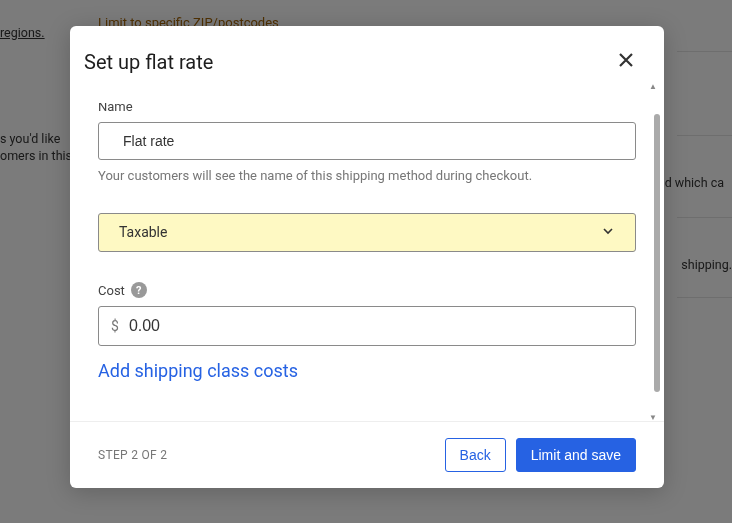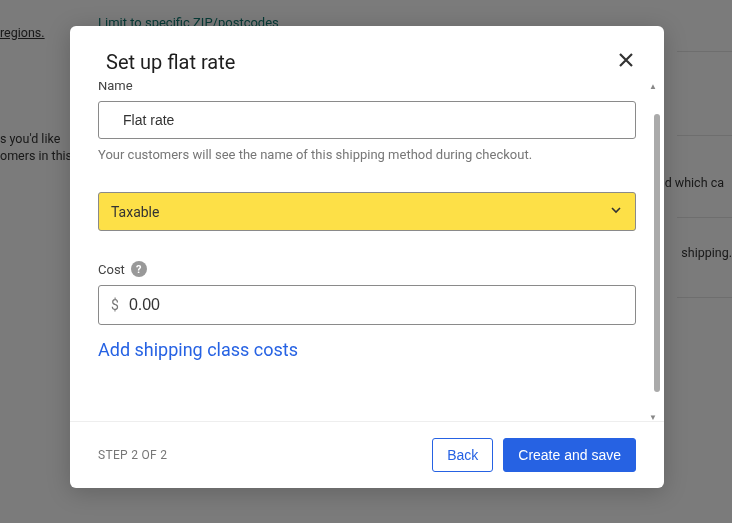--- a/index.html
+++ b/index.html
@@ -22,41 +22,41 @@
     }
     .backdrop-text {
       position: absolute;
       font-size: 12.5px;
       color: #333;
       line-height: 1.4;
     }
     .backdrop-link {
       position: absolute;
       font-size: 13px;
-      color: #0f766e;
+      color: #a16207;
     }
     .overlay {
       position: absolute;
       inset: 0;
       background: rgba(0,0,0,0.5);
     }
     .modal {
       position: absolute;
       left: 70px;
       top: 26px;
       width: 594px;
       height: 462px;
       background: #fff;
       border-radius: 6px;
       box-shadow: 0 4px 24px rgba(0,0,0,0.2);
       display: flex;
       flex-direction: column;
     }
     .modal-header {
-      padding: 24px 28px 8px 36px;
+      padding: 24px 28px 8px 14px;
       display: flex;
       justify-content: space-between;
       align-items: flex-start;
     }
     .modal-title {
       font-size: 20px;
       font-weight: 400;
       color: #1e1e1e;
     }
     .close-btn {
@@ -66,20 +66,21 @@
     }
     .modal-body-wrapper {
       position: relative;
       flex: 1;
       overflow: hidden;
     }
     .modal-body {
       padding: 0 28px 20px 28px;
       height: 100%;
       overflow-y: auto;
+      margin-top: 21px;
     }
     .scrollbar-track {
       position: absolute;
       right: 4px;
       top: 0;
       bottom: 0;
       width: 6px;
     }
     .scrollbar-arrow {
       position: absolute;
@@ -131,30 +132,29 @@
     }
     .field-group2 {
       margin-top: 30px;
     }
     .select-wrapper {
       position: relative;
       width: 100%;
     }
     .select-display {
       width: 100%;
-      padding: 10px 12px;
+      padding: 10px 20px;
       font-size: 14px;
       border: 1px solid #8a8a8a;
       border-radius: 3px;
       color: #333;
-      background: #fde047;
+      background: #fef9c3;
       cursor: pointer;
       display: flex;
       justify-content: space-between;
-      align-items: center;
     }
     .chevron {
       color: #333;
     }
     .label-with-icon {
       display: flex;
       align-items: center;
       gap: 6px;
       margin-bottom: 8px;
     }
@@ -244,21 +244,21 @@
   </style>
 </head>
 <body>
 
 <div class="backdrop">
   <span class="backdrop-text" style="left:0; top:24px;text-decoration:underline;">regions.</span>
   <span class="backdrop-link" style="left:98px; top:15px;">Limit to specific ZIP/postcodes</span>
   <span class="backdrop-text" style="left:0; top:130px;">s you'd like</span>
   <span class="backdrop-text" style="left:0; top:147px;">omers in this</span>
   <span class="backdrop-text" style="right:8px; top:174px;">d which ca</span>
-  <span class="backdrop-text" style="right:0; top:244px;">shipping.</span>
+  <span class="backdrop-text" style="right:0; top:256px;">shipping.</span>
   <div class="hr-line" style="top:51px; width:55px;"></div>
   <div class="hr-line" style="top:135px; width:55px;"></div>
   <div class="hr-line" style="top:217px; width:55px;"></div>
   <div class="hr-line" style="top:297px; width:55px;"></div>
 </div>
 
 <div class="overlay"></div>
 
 <div class="modal">
   <div class="modal-header">
@@ -310,16 +310,16 @@
       <div class="scrollbar-arrow" style="top:0;">▲</div>
       <div class="scrollbar-thumb"></div>
       <div class="scrollbar-arrow" style="bottom:0;">▼</div>
     </div>
   </div>
 
   <div class="modal-footer">
     <span class="step-indicator">STEP 2 OF 2</span>
     <div class="footer-buttons">
       <button class="btn btn-secondary">Back</button>
-      <button class="btn btn-primary">Create and save</button>
+      <button class="btn btn-primary">Limit and save</button>
     </div>
   </div>
 </div>
 
 </body></html>

